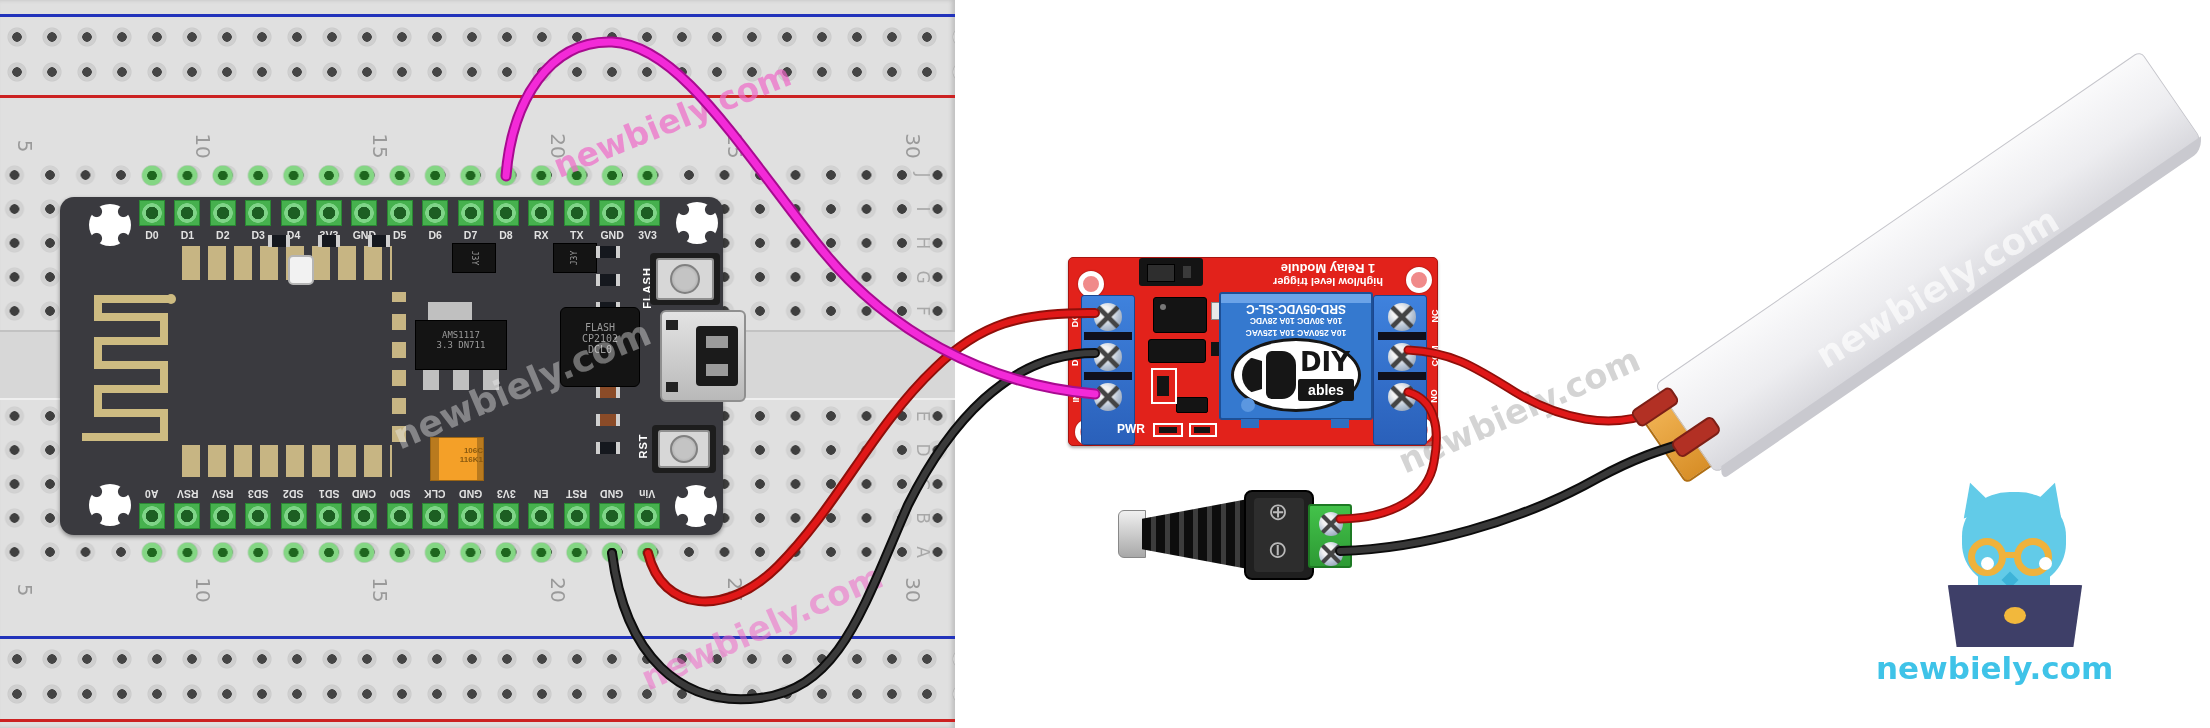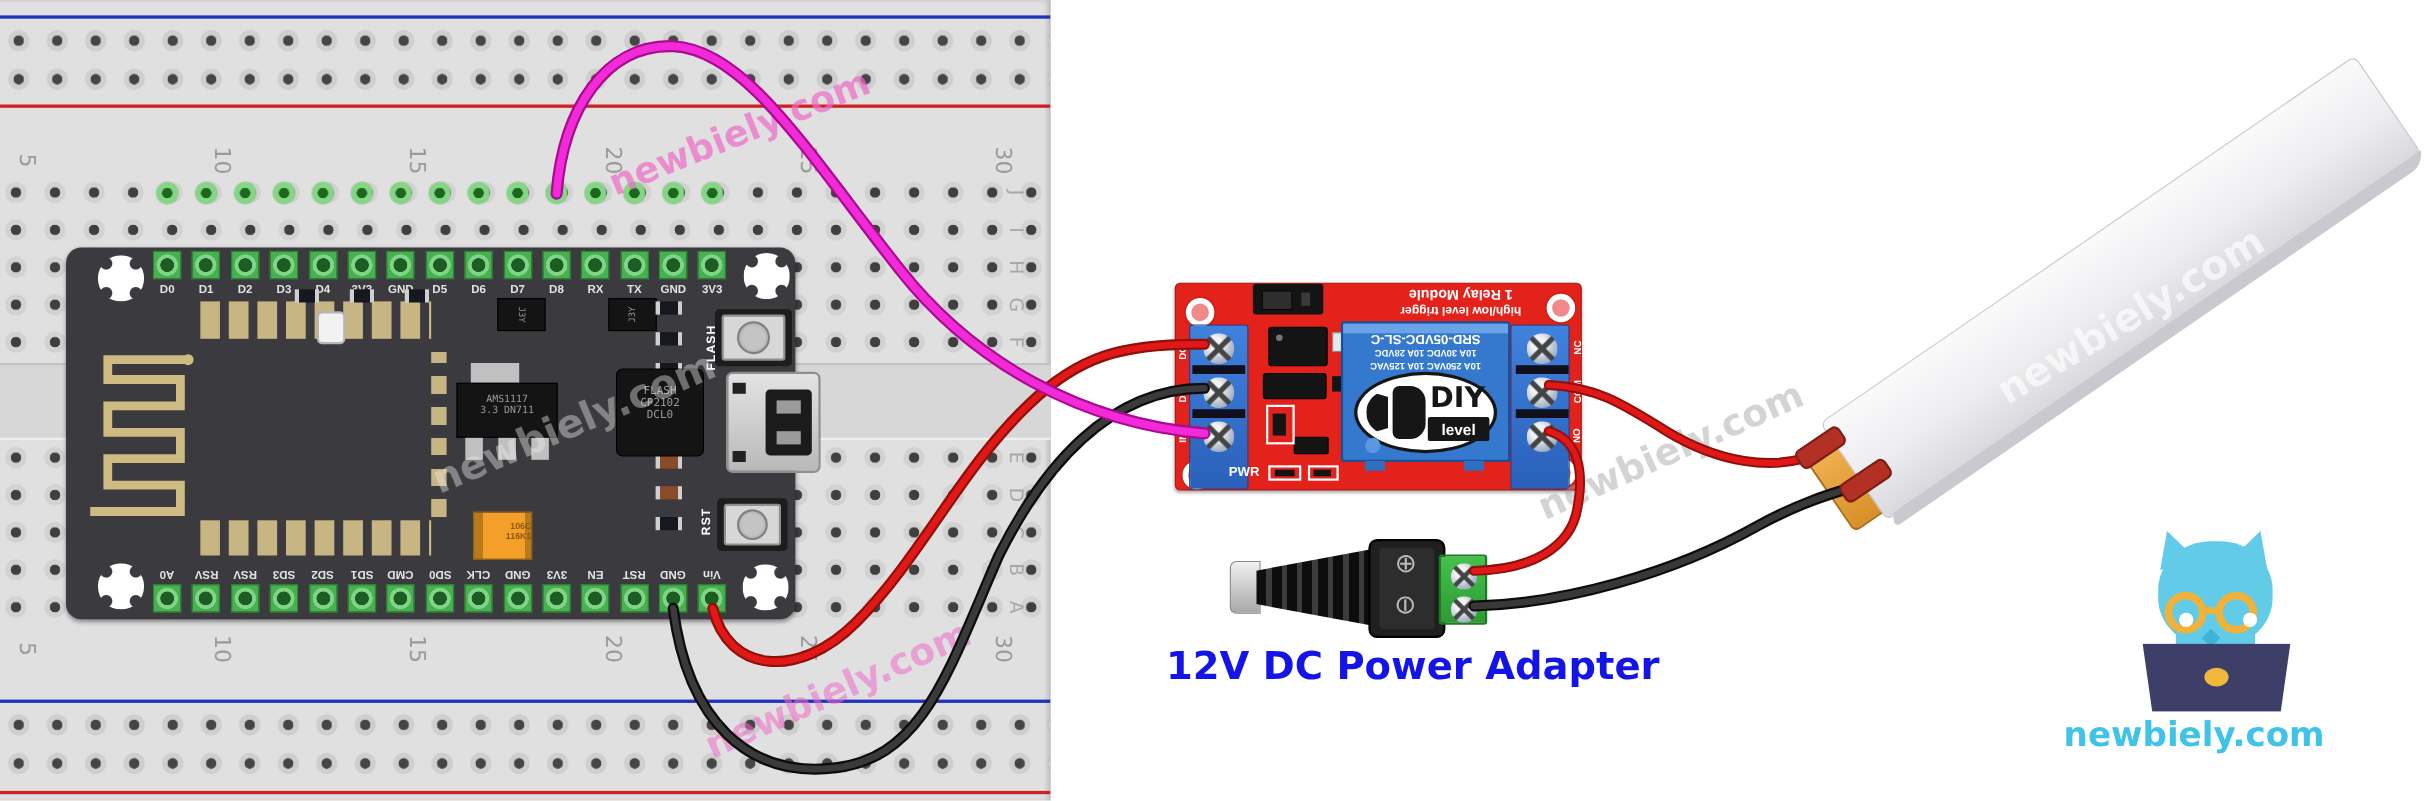--- a/index.html
+++ b/index.html
@@ -24,21 +24,21 @@
   .bb-num-row{display:flex;left:-74px;width:1150px;height:44px;}
   .bb-num{width:177.5px;text-align:center;color:#9a9a9a;font-size:20px;
           transform:rotate(90deg);font-family:"DejaVu Sans",sans-serif;}
   .bb-letter-col{left:906px;width:34px;display:flex;flex-direction:column;}
   .bb-letter{height:34px;line-height:34px;text-align:center;color:#a8a8a8;font-size:17px;
              transform:rotate(90deg);font-family:"DejaVu Sans",sans-serif;}
   .channel{left:0;width:955px;height:66px;background:#d7d7d7;
            border-top:2px solid #c2c2c2;border-bottom:2px solid #efefef;}
   
   #nodemcu{left:60px;top:197px;width:663px;height:338px;background:#3a3a3f;border-radius:14px;
-           box-shadow:0 2px 4px rgba(0,0,0,.4);margin-top:28px;}
+           box-shadow:0 2px 4px rgba(0,0,0,.4);}
   .corner-hole{width:42px;height:42px;border-radius:50%;background:
       radial-gradient(circle 6px at 18% 18%,#3a3a3f 0 5px,transparent 6px),
       radial-gradient(circle 6px at 82% 18%,#3a3a3f 0 5px,transparent 6px),
       radial-gradient(circle 6px at 18% 82%,#3a3a3f 0 5px,transparent 6px),
       radial-gradient(circle 6px at 82% 82%,#3a3a3f 0 5px,transparent 6px),
       #fff;}
   .pin-row{display:flex;gap:9.4px;}
   .pin-cell{width:26px;display:flex;flex-direction:column;align-items:center;}
   .pin-sq{width:26px;height:26px;background:
       radial-gradient(circle at 50% 50%,#1c5e22 0 6px,#7fd488 6.5px 9.5px,#46b14e 10px);
@@ -452,21 +452,21 @@
       <div class="cube-top"></div>
       <div class="cube-txt">
         <div style="font-size:8.5px;">10A 250VAC  10A 125VAC</div>
         <div style="font-size:8.5px;">10A 30VDC  10A 28VDC</div>
         <div style="font-size:12px;">SRD-05VDC-SL-C</div>
       </div>
       <div class="diy-oval">
         <div class="abs" style="left:8px;top:14px;width:20px;height:40px;background:#161616;border-radius:20px 0 0 20px / 20px 0 0 20px;clip-path:polygon(0 0,100% 15%,100% 85%,0 100%);"></div>
         <div class="abs" style="left:32px;top:10px;width:30px;height:48px;background:#161616;border-radius:6px 14px 14px 6px;"></div>
         <div class="abs" style="left:66px;top:6px;font-size:26px;font-weight:bold;color:#161616;font-family:'DejaVu Sans',sans-serif;">DIY</div>
-        <div class="abs" style="left:64px;top:38px;width:56px;height:22px;background:#161616;color:#fff;font-size:14px;font-weight:bold;text-align:center;line-height:22px;border-radius:2px;">level</div>
+        <div class="abs" style="left:64px;top:38px;width:56px;height:22px;background:#161616;color:#fff;font-size:14px;font-weight:bold;text-align:center;line-height:22px;border-radius:2px;">ables</div>
       </div>
       <div class="abs" style="left:20px;bottom:6px;width:14px;height:14px;background:#5b97e0;border-radius:50%;"></div>
     </div>
     <div class="abs" style="left:172px;top:161px;width:18px;height:9px;background:#2e6fc0;"></div>
     <div class="abs" style="left:262px;top:161px;width:18px;height:9px;background:#2e6fc0;"></div>
 
     <div class="abs" style="left:48px;top:164px;color:#fff;font-weight:bold;font-size:12px;">PWR</div>
     <div class="abs" style="left:84px;top:165px;width:30px;height:14px;border:2px solid #fff;box-sizing:border-box;">
       <div class="abs" style="left:4px;top:2px;width:18px;height:6px;background:#141414;"></div>
     </div>
@@ -481,21 +481,20 @@
     <div class="abs" style="left:126px;top:2px;width:70px;height:90px;background:#1f1f1f;border:2px solid #000;border-radius:8px;box-sizing:border-box;">
       <div class="abs" style="left:8px;top:6px;width:50px;height:74px;background:#2d2d2d;border-radius:4px;"></div>
       <div class="abs sym" style="left:22px;top:8px;">⊕</div>
       <div class="abs sym" style="left:22px;top:46px;transform:rotate(90deg);">⊖</div>
     </div>
     <div class="abs" style="left:190px;top:16px;width:44px;height:64px;background:linear-gradient(180deg,#43c24a,#2d9a34);border:2px solid #1e7a24;border-radius:3px;box-sizing:border-box;">
       <div class="abs screw" style="left:9px;top:6px;width:24px;height:24px;"></div>
       <div class="abs screw" style="left:9px;top:36px;width:24px;height:24px;"></div>
     </div>
   </div>
-  <div class="abs big-label" style="left:1060px;top:586px;font-size:35px;">12V DC Power Adapter</div>
 
   <div class="abs amber" style="left:1655px;top:384px;width:96px;height:80px;transform:rotate(-34.5deg);"></div>
   <div id="heater-bar" class="abs"></div>
 
 
   <div class="wm abs" style="left:555px;top:148px;font-size:33px;color:rgba(238,105,200,.70);transform:rotate(-22deg);">newbiely.com</div>
   <div class="wm abs" style="left:395px;top:418px;font-size:36px;color:rgba(235,235,235,.42);transform:rotate(-23deg);">newbiely.com</div>
   <div class="wm abs" style="left:643px;top:660px;font-size:34px;color:rgba(238,105,200,.55);transform:rotate(-24deg);">newbiely.com</div>
   <div class="wm abs" style="left:1400px;top:443px;font-size:34px;color:rgba(160,160,160,.45);transform:rotate(-24deg);">newbiely.com</div>
   <div class="wm abs" style="left:1819px;top:338px;font-size:36px;color:rgba(255,255,255,.65);transform:rotate(-31deg);">newbiely.com</div>

